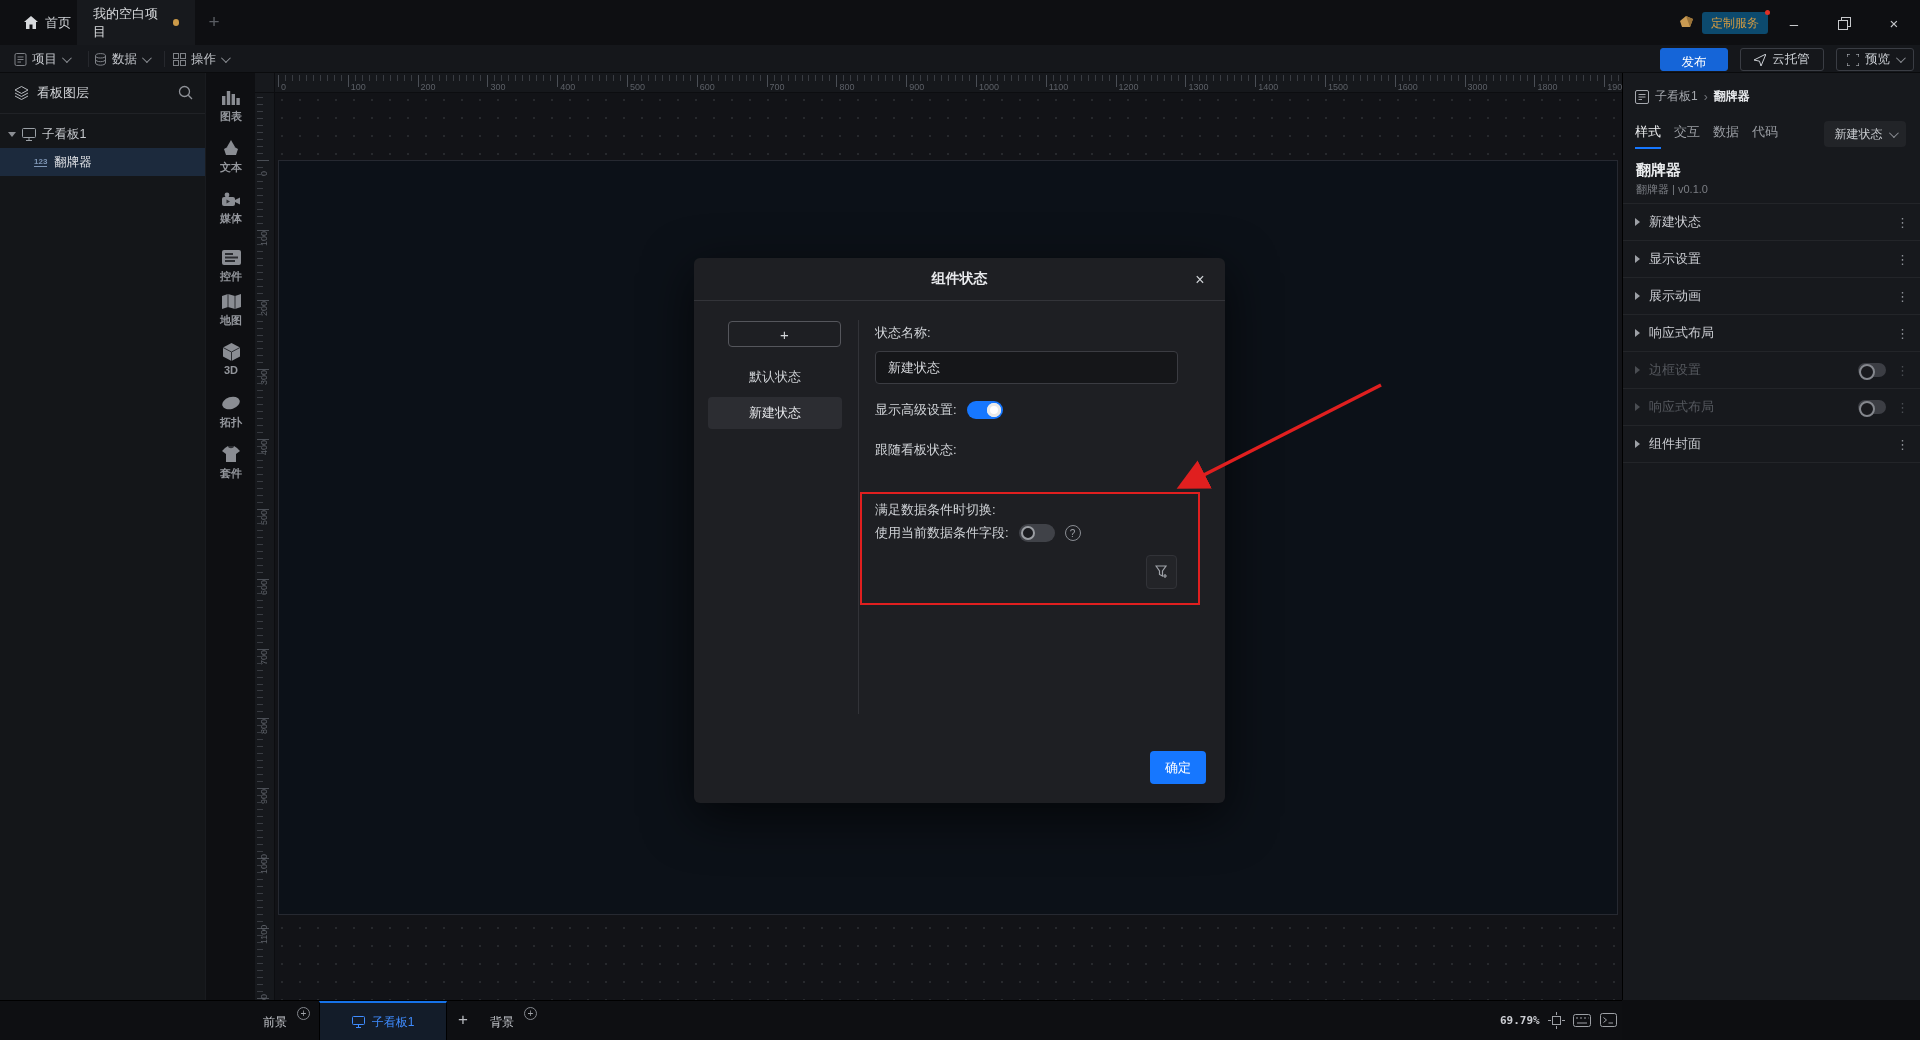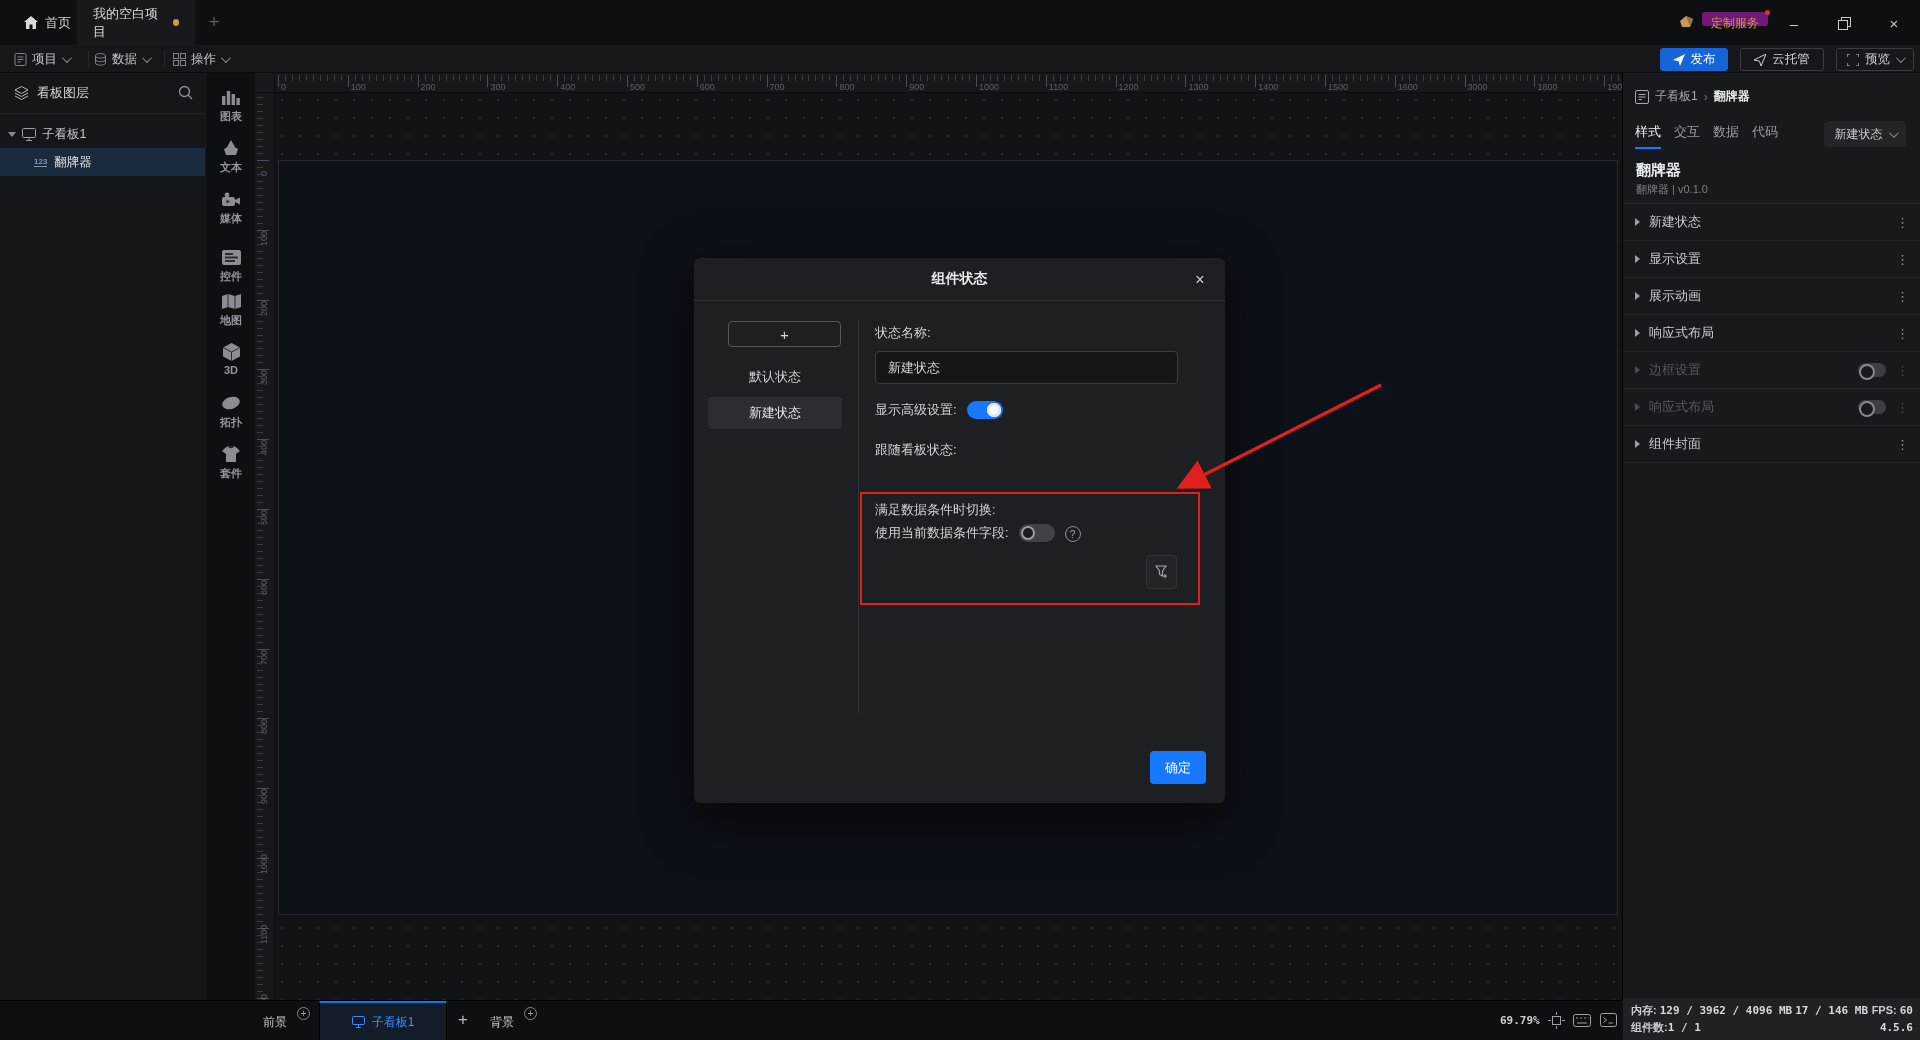--- a/index.html
+++ b/index.html
@@ -7,34 +7,34 @@
   body { font-family:"Liberation Sans","DejaVu Sans",sans-serif; color:#c9ccd1; }
   #app { position:relative; width:1920px; height:1040px; background:#0d0e11; overflow:hidden; }
 
   
   #titlebar { position:absolute; left:0; top:0; width:1920px; height:45px; background:#0e0f12; }
   .tab { position:absolute; top:0; height:45px; display:flex; align-items:center; gap:7px; padding:0 16px; font-size:13px; color:#cfd2d6; }
   #tab-home { left:8px; }
   #tab-project { left:77px; width:118px; background:#17191d; color:#d8dadd; }
   #tab-new { position:absolute; left:202px; top:10px; width:24px; height:24px; color:#5a5d63; font-size:19px; display:flex; align-items:center; justify-content:center; }
   .tab-dot { width:7px; height:7px; border-radius:50%; background:#cc9a49; margin-left:2px; }
-  #badge-custom { position:absolute; left:1702px; top:12px; height:14px; padding:0 9px; background:#701a75; border-radius:3px; color:#d19a42; font-size:12px; line-height:22px; }
+  #badge-custom { position:absolute; left:1702px; top:12px; height:22px; padding:0 9px; background:#0c4a6e; border-radius:3px; color:#d19a42; font-size:12px; line-height:22px; }
   #badge-dot { position:absolute; right:-2px; top:-2px; width:5px; height:5px; border-radius:50%; background:#e03126; }
   #gift-icon { position:absolute; left:1677px; top:13px; width:19px; height:19px; }
   .winbtn { position:absolute; top:8px; width:30px; height:30px; display:flex; align-items:center; justify-content:center; color:#c7c9cc; font-size:15px; }
   #win-min { left:1779px; } #win-max { left:1829px; } #win-close { left:1879px; }
 
   
   #toolbar { position:absolute; left:0; top:45px; width:1920px; height:28px; background:#15171b; border-bottom:1px solid #0a0b0d; }
   .menu { position:absolute; top:0; height:28px; display:flex; align-items:center; gap:5px; font-size:12.5px; color:#c3c6cb; }
   .menu svg { opacity:.8; }
   .caret-dn { width:7px; height:7px; border-right:1.5px solid #8a8d93; border-bottom:1.5px solid #8a8d93; transform:rotate(45deg) translateY(-2px); display:inline-block; }
   .tsep { position:absolute; top:6px; width:1px; height:16px; background:#26282d; }
   .tbtn { position:absolute; top:3px; height:23px; border-radius:3px; display:flex; align-items:center; justify-content:center; gap:6px; font-size:12.5px; color:#ccd0d5; border:1px solid #3a3d44; background:transparent; }
-  #btn-publish { left:1660px; width:68px; background:#1565d8; border-color:#1565d8; color:#fff; }
+  #btn-publish { left:1660px; width:68px; background:#1565d8; border-color:#1565d8; color:#fff;flex-direction:column; }
   #btn-cloud { left:1740px; width:84px; }
   #btn-preview { left:1836px; width:78px; }
 
   
   #sidebar { position:absolute; left:0; top:73px; width:205px; height:927px; background:#141619; }
   #sidebar-header { position:absolute; left:0; top:0; width:205px; height:41px; border-bottom:1px solid #202226; display:flex; align-items:center; padding:0 14px; gap:8px; font-size:13px; color:#d2d4d8; }
   #sidebar-search { position:absolute; right:12px; top:12px; }
   .tree-row { position:absolute; left:0; width:205px; height:28px; display:flex; align-items:center; font-size:12.5px; color:#c6c9ce; }
   #tree-board { top:47px; padding-left:8px; gap:6px; }
   #tree-comp { top:75px; background:#1c2a3d; padding-left:34px; gap:7px; color:#e0e2e6; }
@@ -117,21 +117,21 @@
   #fld-follow { top:207px; height:31px; }
   #fld-cond { top:297px; width:266px; height:34px; }
   .mselect .caret-dn { margin-left:auto; border-color:#6b6e75; }
   #btn-filter { position:absolute; left:452px; top:297px; width:31px; height:34px; background:#232428; border:1px solid #323338; border-radius:4px; display:flex; align-items:center; justify-content:center; color:#a0a3a9; }
   .toggle { width:36px; height:18px; border-radius:9px; position:relative; display:inline-block; }
   .toggle.on { background:#1677ff; }
   .toggle.on::after { content:""; position:absolute; right:2px; top:2px; width:14px; height:14px; border-radius:50%; background:#fff; box-shadow:inset 0 0 0 3px #e8e8e8; }
   .toggle.off { background:#404248; }
   .toggle.off::after { content:""; position:absolute; left:2px; top:2px; width:14px; height:14px; border-radius:50%; background:#1b1c20; border:2px solid #9a9da2; box-sizing:border-box; }
   #adv-row { position:absolute; left:181px; top:143px; display:flex; align-items:center; gap:10px; }
-  #cond-row { position:absolute; left:181px; top:266px; display:flex; align-items:flex-end; gap:10px; }
+  #cond-row { position:absolute; left:181px; top:266px; display:flex; align-items:center; gap:10px; }
   .help-circle { width:16px; height:16px; border:1px solid #8a8d93; border-radius:50%; color:#9da0a6; font-size:10px; display:flex; align-items:center; justify-content:center; }
   #btn-ok { position:absolute; left:456px; top:493px; width:56px; height:33px; background:#1677ff; border-radius:4px; color:#fff; font-size:13px; display:flex; align-items:center; justify-content:center; }
 
   
   #anno-box { position:absolute; left:860px; top:492px; width:340px; height:113px; border:2px solid #e01f1f; z-index:50; }
   #anno-arrow { position:absolute; left:0; top:0; width:1920px; height:1040px; z-index:50; pointer-events:none; }
 
   svg { display:block; }
 </style>
 </head>
@@ -823,30 +823,20 @@
   </div>
 
   <div class="sec">
     <span class="sec-caret"></span>
     <span class="sec-label">组件封面</span>
     <span class="sec-right">
             <span class="kebab">⋮</span>
           </span>
   </div>
 </div>
-    <div id="rp-status">
-      <div class="st-row">
-        <span><span class="st-lab">内存:</span> <span class="st-num">129 / 3962 / 4096 MB</span> <span class="st-num">17 / 146 MB</span></span>
-        <span><span class="st-lab">FPS:</span> <span class="st-num">60</span></span>
-      </div>
-      <div class="st-row">
-        <span><span class="st-lab">组件数:</span><span class="st-num">1 / 1</span></span>
-        <span class="st-num">4.5.6</span>
-      </div>
-    </div>
   </div>
 
   <div id="modal">
     <div id="modal-header">
       <span>组件状态</span>
     </div>
     <div id="modal-close">×</div>
     <div id="modal-divider"></div>
     <div id="btn-add-state">+</div>
     <div id="state-list"></div>

